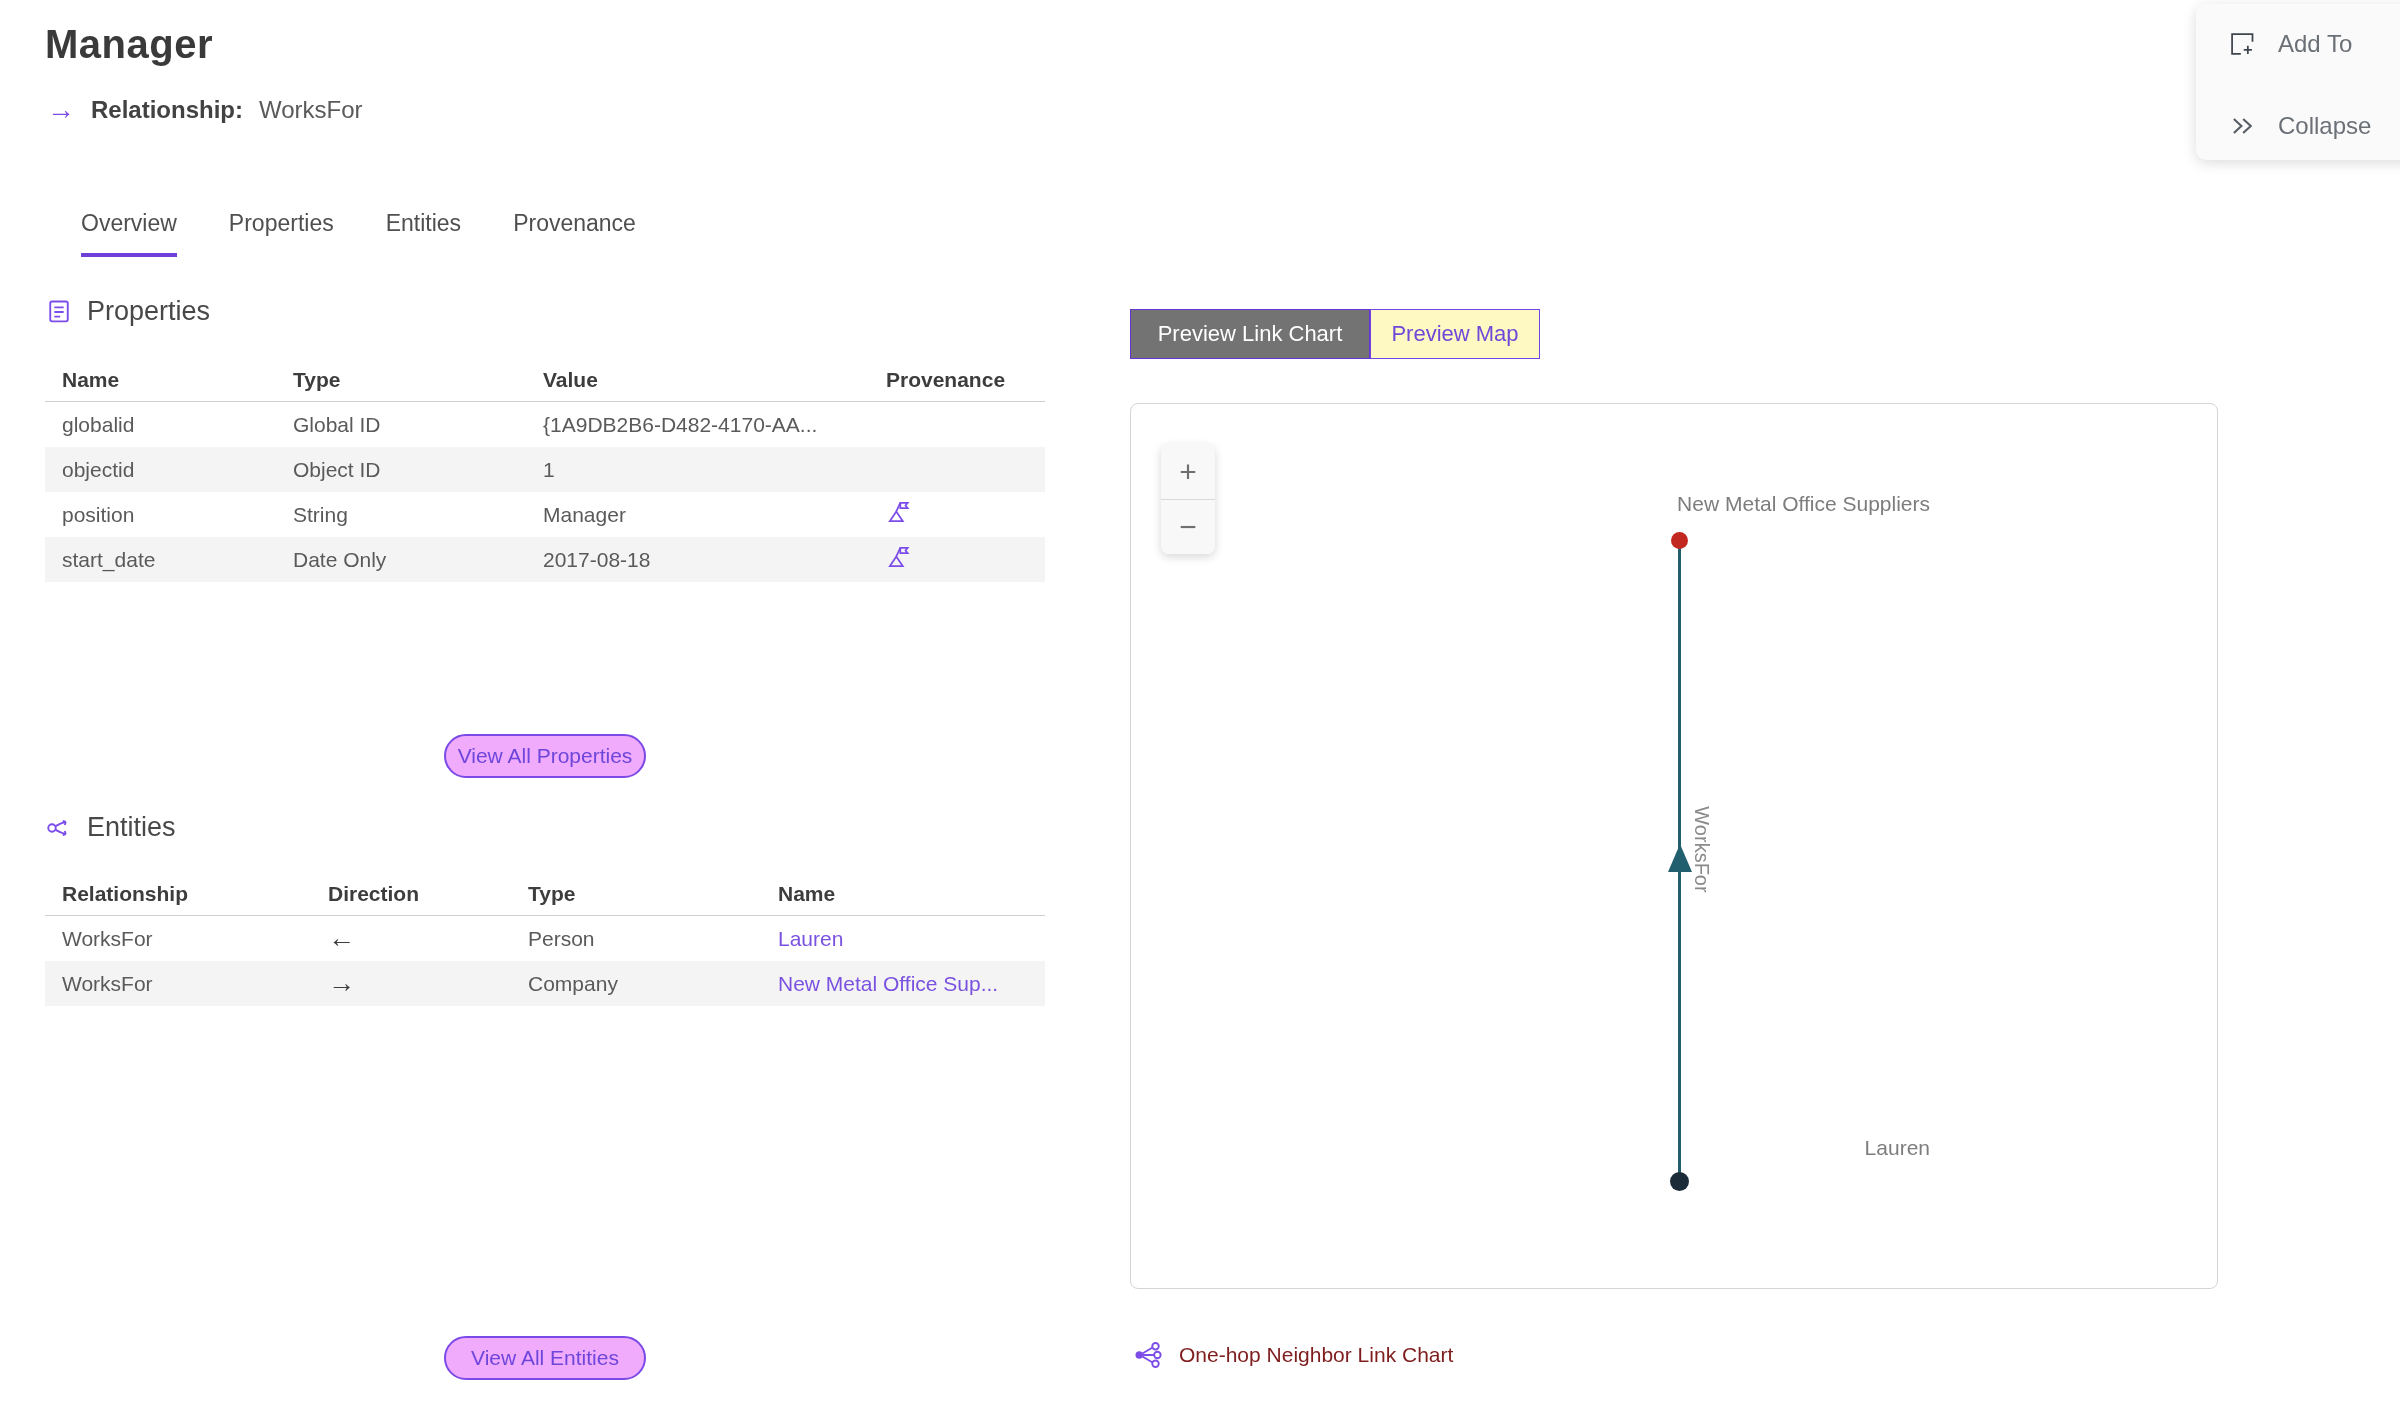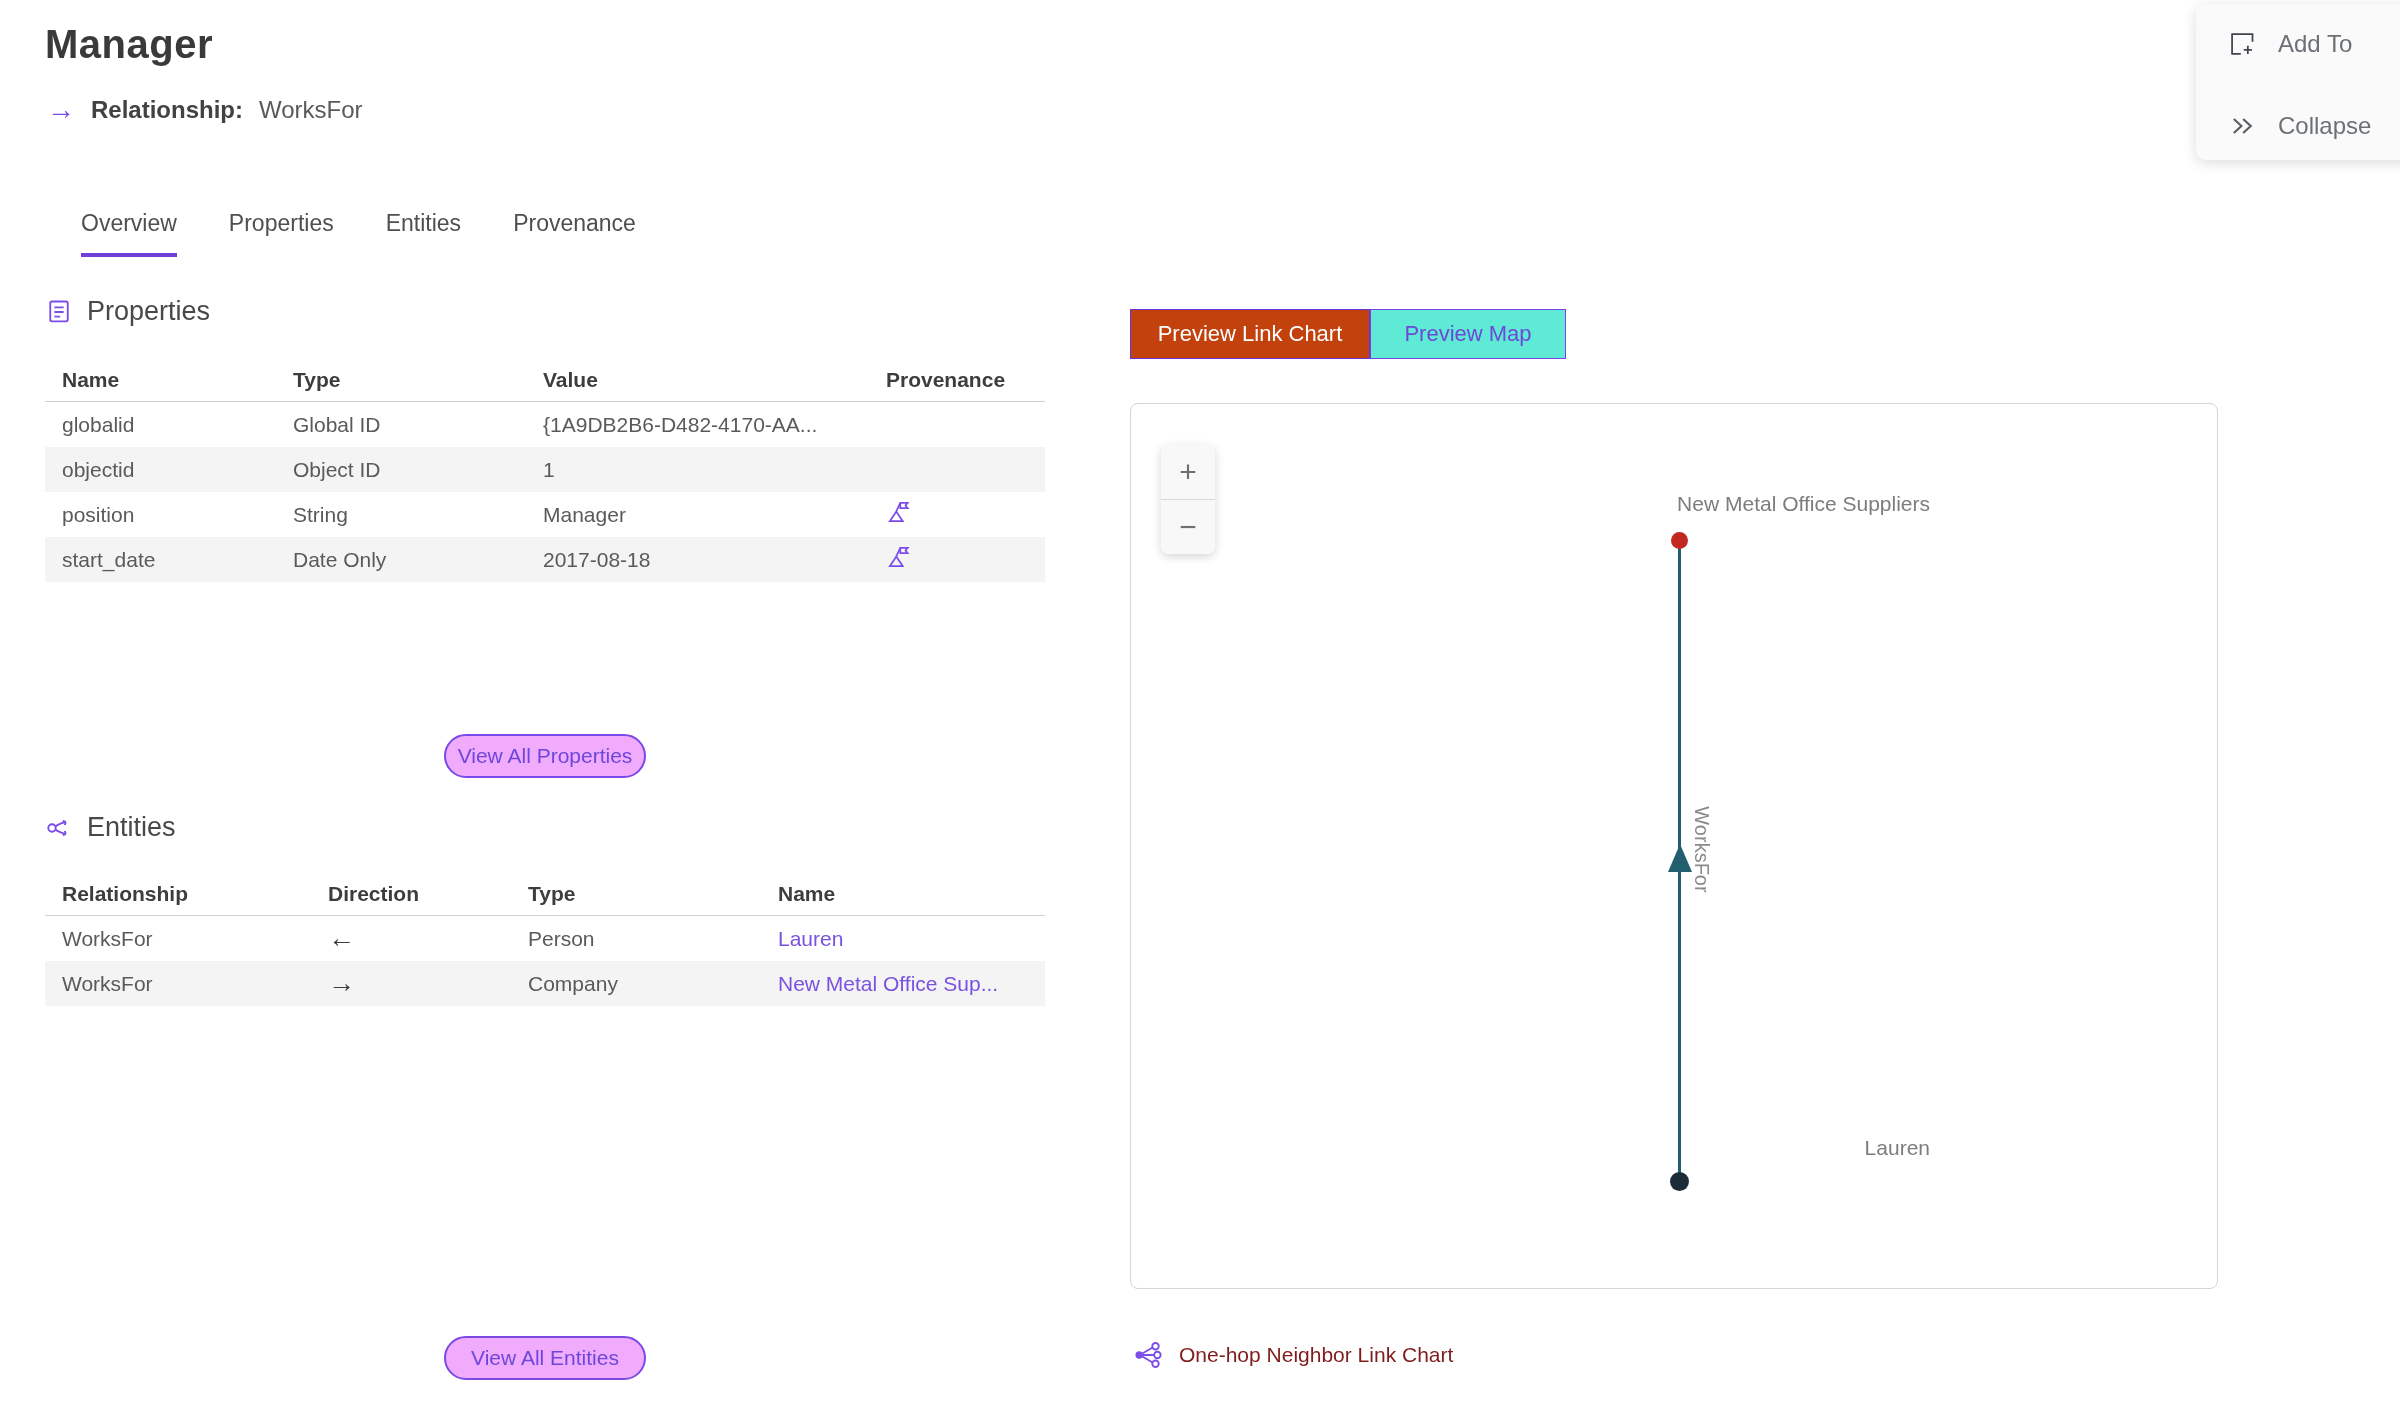--- a/index.html
+++ b/index.html
@@ -46,22 +46,22 @@
 
   
   .pill { position:absolute; width:202px; height:44px; border:2px solid #7a49e6; border-radius:22px;
     background:#f0abfc; color:#6e46da; font-size:21px; display:flex; align-items:center; justify-content:center; cursor:pointer; }
   .pill-props { left:444px; top:734px; }
   .pill-ents  { left:444px; top:1336px; }
 
   
   .toggle { position:absolute; left:1130px; top:309px; display:flex; font-size:22px; }
   .tg { height:50px; display:flex; align-items:center; justify-content:center; cursor:pointer; }
-  .tg-left { width:240px; background:#c2410c; color:#ffffff; border:1px solid #6733d6; }
-  .tg-right { width:196px; background:#5eead4; color:#6e48d8; border:1px solid #7445e2; }
+  .tg-left { width:240px; background:#737373; color:#ffffff; border:1px solid #6733d6; }
+  .tg-right { width:170px; background:#fef9c3; color:#6e48d8; border:1px solid #7445e2; }
 
   
   .chart-panel { position:absolute; left:1130px; top:403px; width:1088px; height:886px;
     border:1px solid #d5d5d5; border-radius:8px; background:#fff; }
   .zoomctl { position:absolute; left:30px; top:40px; width:54px; background:#f8f8f8; border-radius:8px;
     box-shadow:0 3px 10px rgba(0,0,0,0.16); overflow:hidden; }
   .zbtn { width:54px; height:55px; display:flex; align-items:center; justify-content:center;
     font-size:30px; color:#6f6f6f; cursor:pointer; background:#f8f8f8; border:none; }
   .zbtn + .zbtn { border-top:1px solid #d9d9d9; }
 

